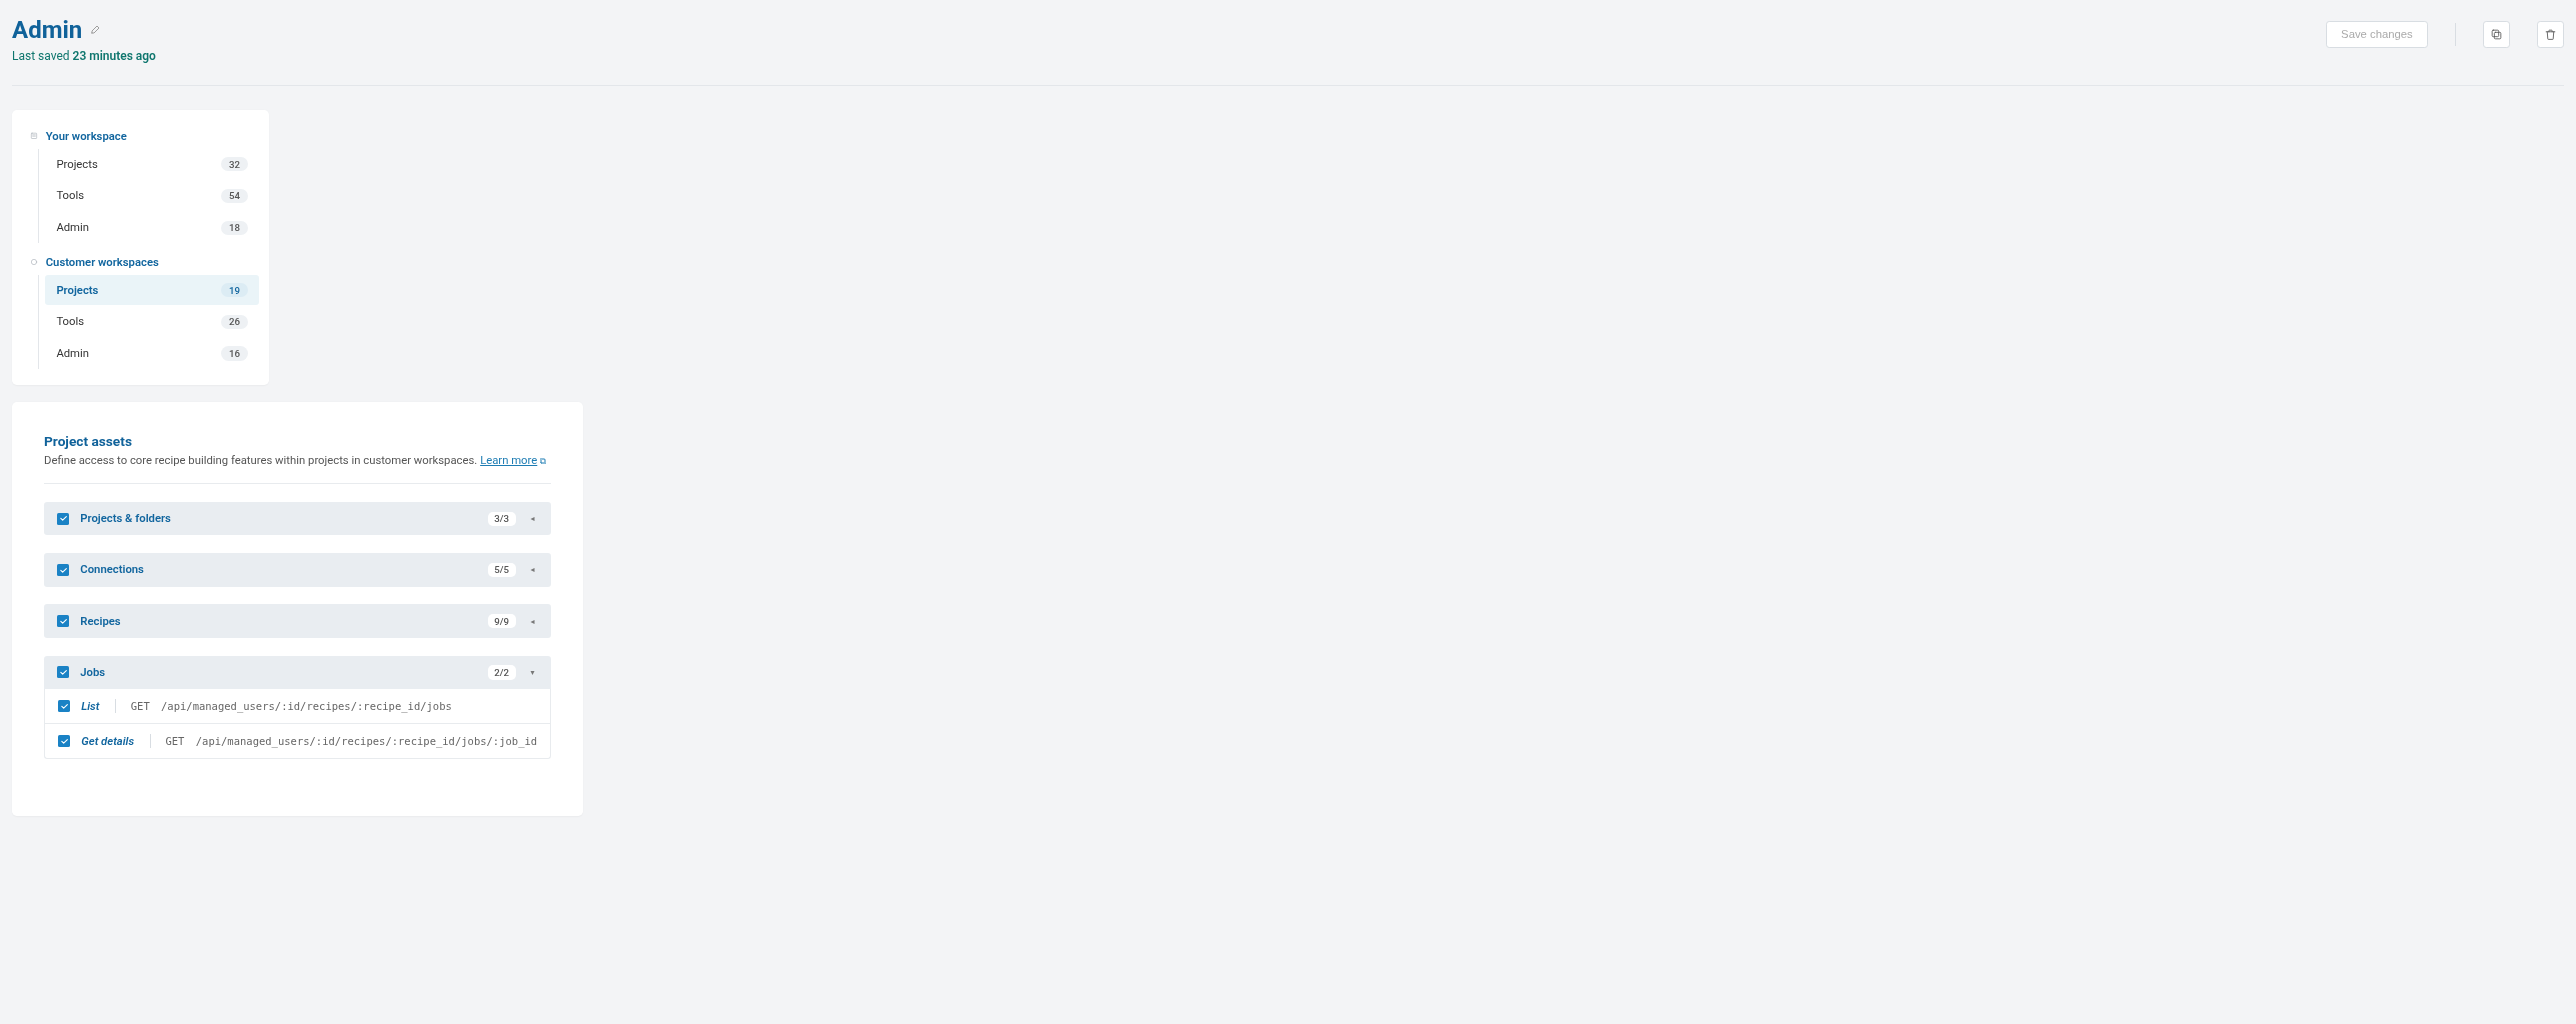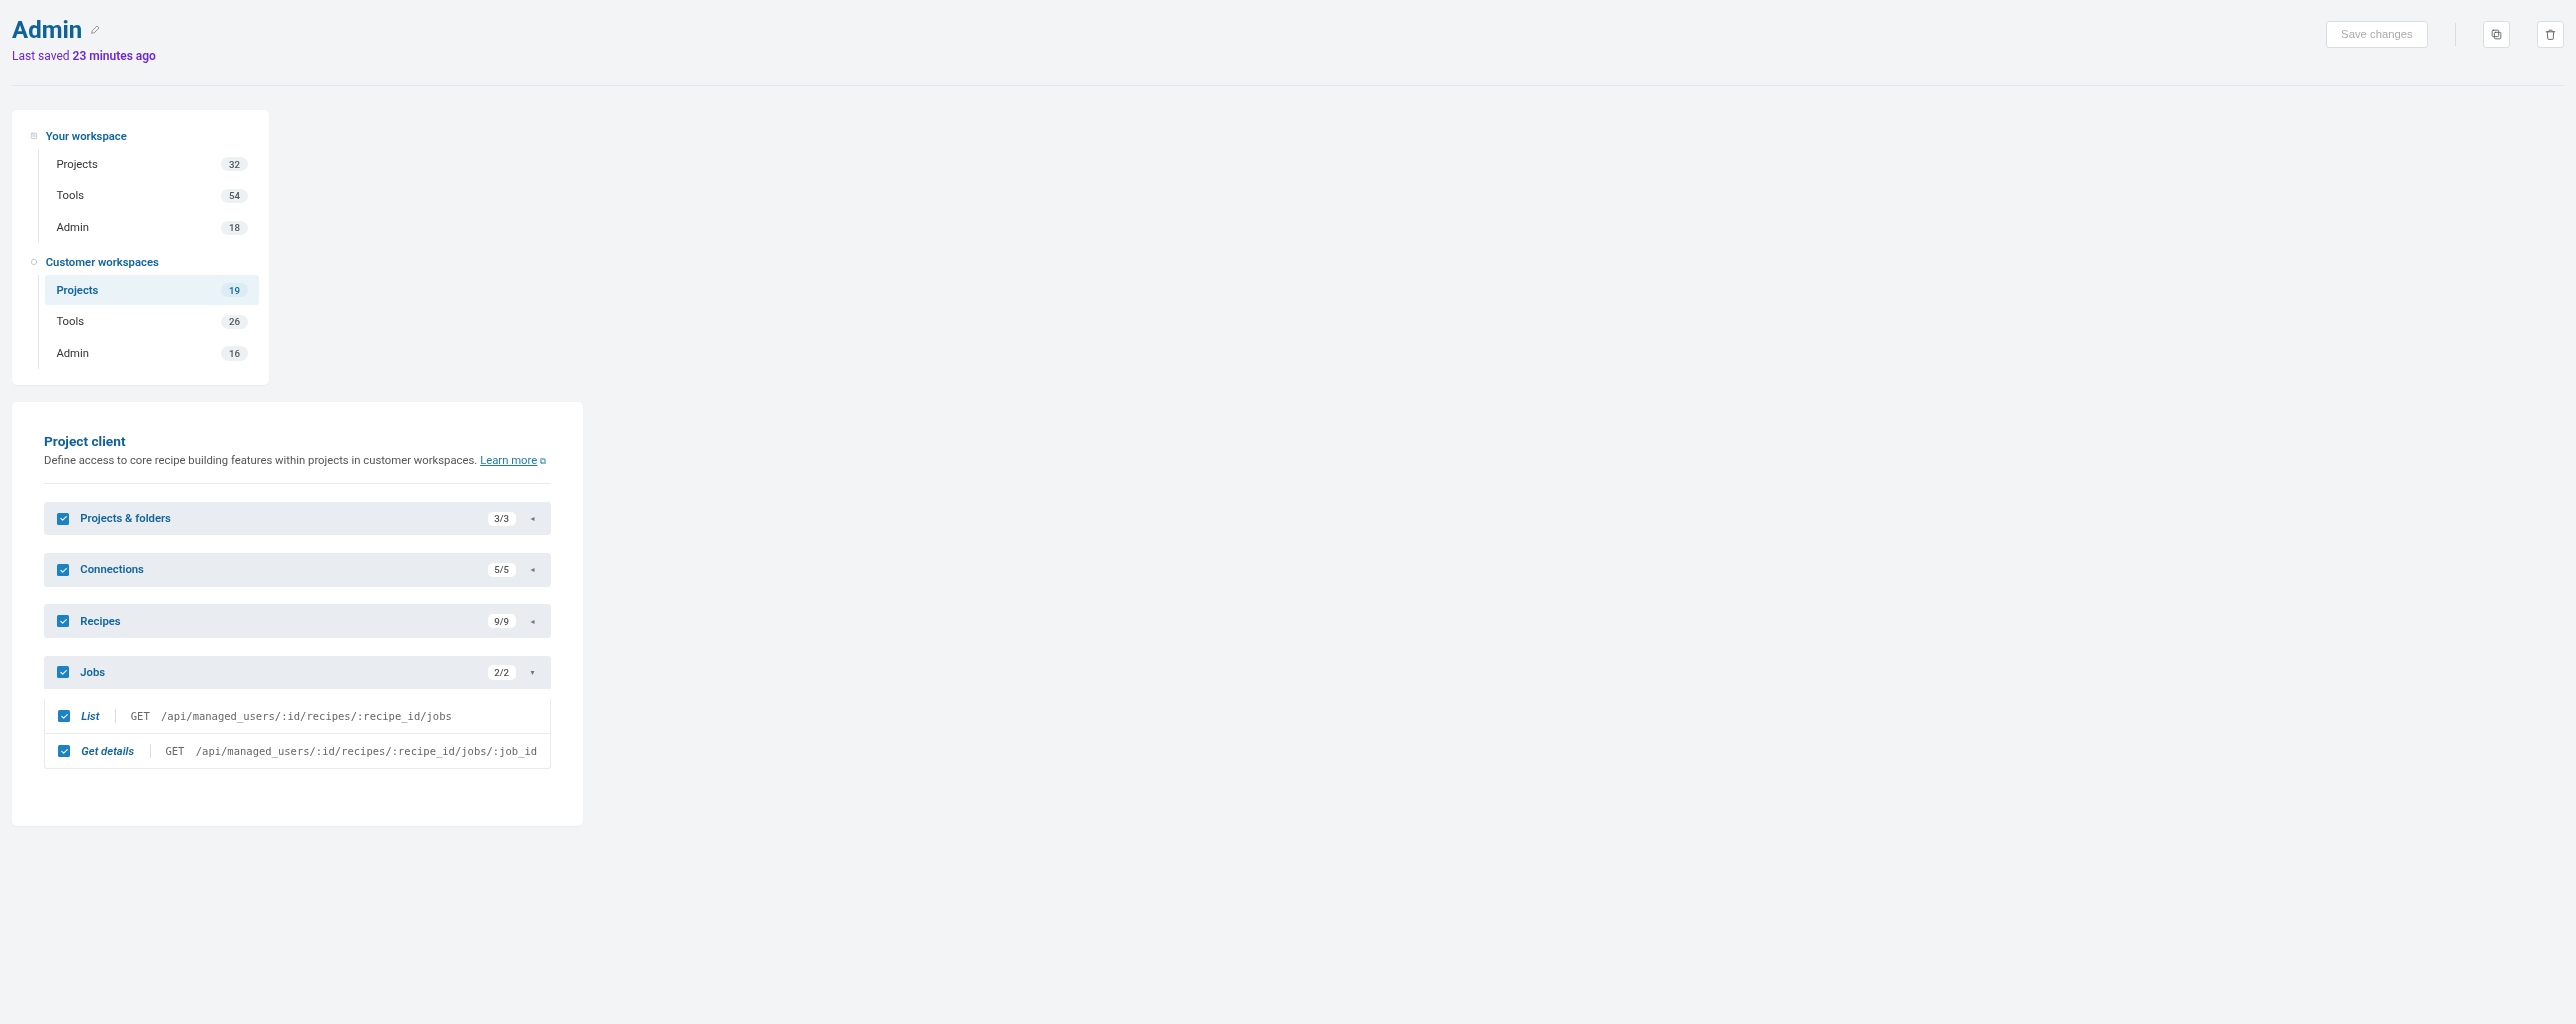--- a/index.html
+++ b/index.html
@@ -34,21 +34,21 @@
     display: flex;
     align-items: center;
     gap: 8px;
   }
   .title-block .edit-icon {
     color: #888;
     font-size: 13px;
     cursor: pointer;
   }
   .last-saved {
-    color: #6d28d9;
+    color: #0f766e;
     font-size: 12px;
     margin-top: 4.8px;
   }
   .last-saved strong { font-weight: 600; }
   .actions {
     display: flex;
     align-items: center;
     gap: 27px;
     padding-top: 4.8px;
   }
@@ -167,21 +167,21 @@
   }
   .perm-group {
     background: #e9edf1;
     border-radius: 3.2px;
     display: flex;
     align-items: center;
     padding: 9.7px 13px;
     margin-bottom: 17.7px;
     gap: 11.3px;
   }
-  .perm-group.expanded { margin-bottom: 10px; border-radius: 3.2px 3.2px 0 0; }
+  .perm-group.expanded { margin-bottom: 0; border-radius: 3.2px 3.2px 0 0; }
   .perm-group .grp-label {
     color: #12669f;
     font-weight: 600;
     flex: 1;
   }
   .count-badge {
     background: #fff;
     color: #555;
     border-radius: 5px;
     padding: 1.6px 6.4px;
@@ -329,21 +329,21 @@
         </div>
         <div class="side-item">
           <span>Admin</span>
           <span class="badge">16</span>
         </div>
       </div>
 
     </div>
 
     <div class="main">
-      <h2>Project client</h2>
+      <h2>Project assets</h2>
       <div class="subtitle">
         <span>Define access to core recipe building features within projects in customer workspaces. </span><a>Learn more</a><span class="ext">⧉</span>
       </div>
       <hr>
 
       <div class="perm-group">
         <span class="cbx">
             <svg viewBox="0 0 24 24">
               <path d="M5 12l5 5L20 7" stroke="#fff" stroke-width="3" fill="none" stroke-linecap="round" stroke-linejoin="round"></path>
             </svg>

